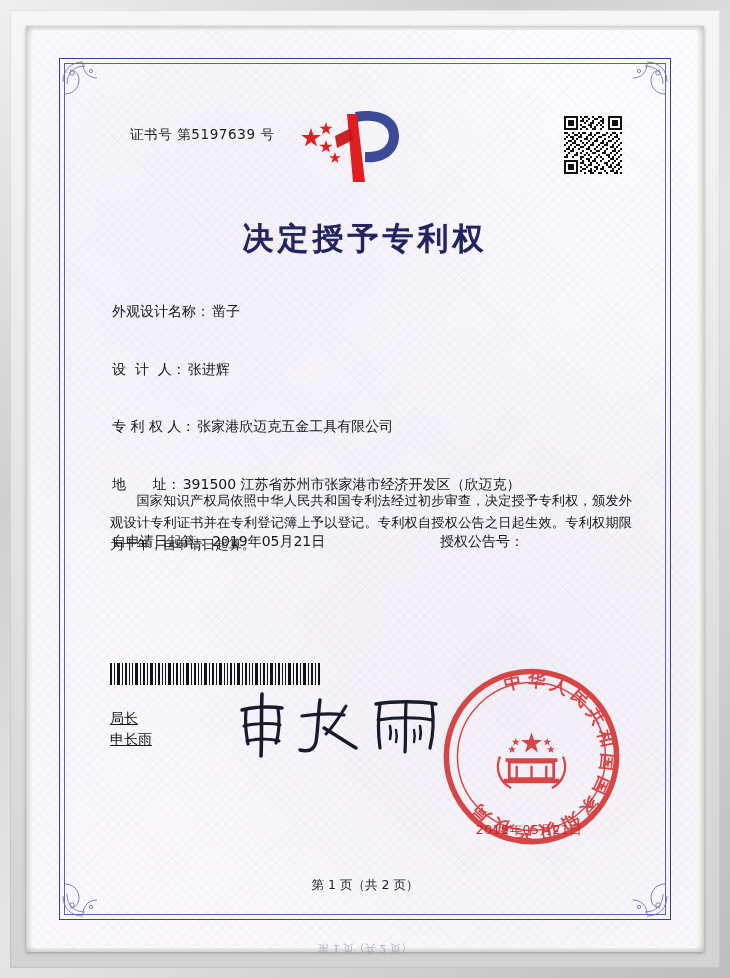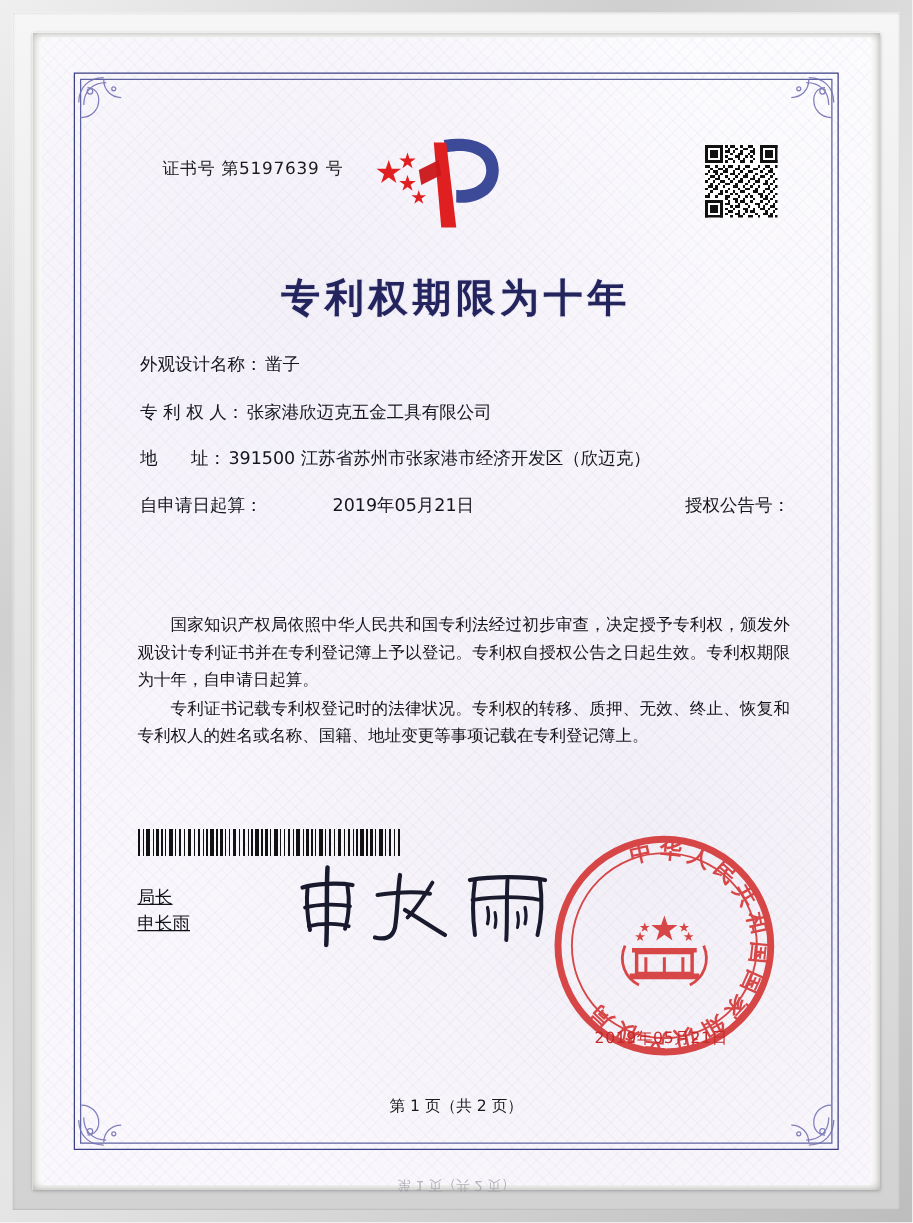--- a/index.html
+++ b/index.html
@@ -140,29 +140,29 @@
     left: 34px; right: 20px;
     top: 205px;
   }
   .field-row {
     display: flex;
     align-items: baseline;
     margin-bottom: 19.5px;
     font-size: 14px;
     color: #15151c;
     font-family: "DejaVu Sans", "Liberation Sans", sans-serif;
-    justify-content: space-between;
   }
   .f-label {
     white-space: pre;
     flex: 0 0 auto;
   }
   .f-value {
     flex: 1 1 auto;
     padding-left: 2px;
+    margin-top: 20px;
   }
   .field-row.dual .f-value { flex: 0 0 auto; min-width: 210px; }
   .field-row.dual .f-label2 { flex: 0 0 auto; padding-left: 18px; }
   .field-row.dual .f-value2 { flex: 1 1 auto; padding-left: 4px; }
 
   
   .paras {
     position: absolute;
     left: 32px; right: 20px;
     top: 412px;
@@ -525,45 +525,48 @@
 
           <g fill="#e02020">
             <polygon points="16,22 18.4,29 25.8,29 19.8,33.4 22.1,40.4 16,36 9.9,40.4 12.2,33.4 6.2,29 13.6,29"></polygon>
             <polygon points="31,16 32.6,20.8 37.6,20.8 33.5,23.8 35.1,28.6 31,25.6 26.9,28.6 28.5,23.8 24.4,20.8 29.4,20.8"></polygon>
             <polygon points="31,34 32.6,38.8 37.6,38.8 33.5,41.8 35.1,46.6 31,43.6 26.9,46.6 28.5,41.8 24.4,38.8 29.4,38.8"></polygon>
             <polygon points="40,46 41.4,50.2 45.8,50.2 42.2,52.8 43.6,57 40,54.4 36.4,57 37.8,52.8 34.2,50.2 38.6,50.2"></polygon>
           </g>
         </svg>
       </div>
 
-      <div class="title">专利权期限为十年</div>
+      <div class="title">决定授予专利权</div>
 
       <div class="fields">
         <div class="field-row">
           <span class="f-label">外观设计名称：</span>
           <span class="f-value">凿子</span>
+        </div>
+        <div class="field-row">
+          <span class="f-label">设  计  人：</span>
+          <span class="f-value">张进辉</span>
         </div>
         <div class="field-row">
           <span class="f-label">专 利 权 人：</span>
           <span class="f-value">张家港欣迈克五金工具有限公司</span>
         </div>
         <div class="field-row">
           <span class="f-label">地      址：</span>
           <span class="f-value">391500 江苏省苏州市张家港市经济开发区（欣迈克）</span>
         </div>
         <div class="field-row dual">
           <span class="f-label">自申请日起算：</span>
           <span class="f-value">2019年05月21日</span>
           <span class="f-label2">授权公告号：</span>
         </div>
       </div>
 
       <div class="paras">
         <p class="para">国家知识产权局依照中华人民共和国专利法经过初步审查，决定授予专利权，颁发外观设计专利证书并在专利登记簿上予以登记。专利权自授权公告之日起生效。专利权期限为十年，自申请日起算。</p>
-        <p class="para">专利证书记载专利权登记时的法律状况。专利权的转移、质押、无效、终止、恢复和专利权人的姓名或名称、国籍、地址变更等事项记载在专利登记簿上。</p>
       </div>
 
       <div class="barcode">
         <svg viewBox="0 0 210 22" shape-rendering="crispEdges">
           <rect width="210" height="22" fill="transparent"></rect>
           <g fill="#111">
             <rect x="0" y="0" width="2" height="22"></rect>
               <rect x="4" y="0" width="1" height="22"></rect>
             <rect x="7" y="0" width="3" height="22"></rect>
               <rect x="12" y="0" width="1" height="22"></rect>

